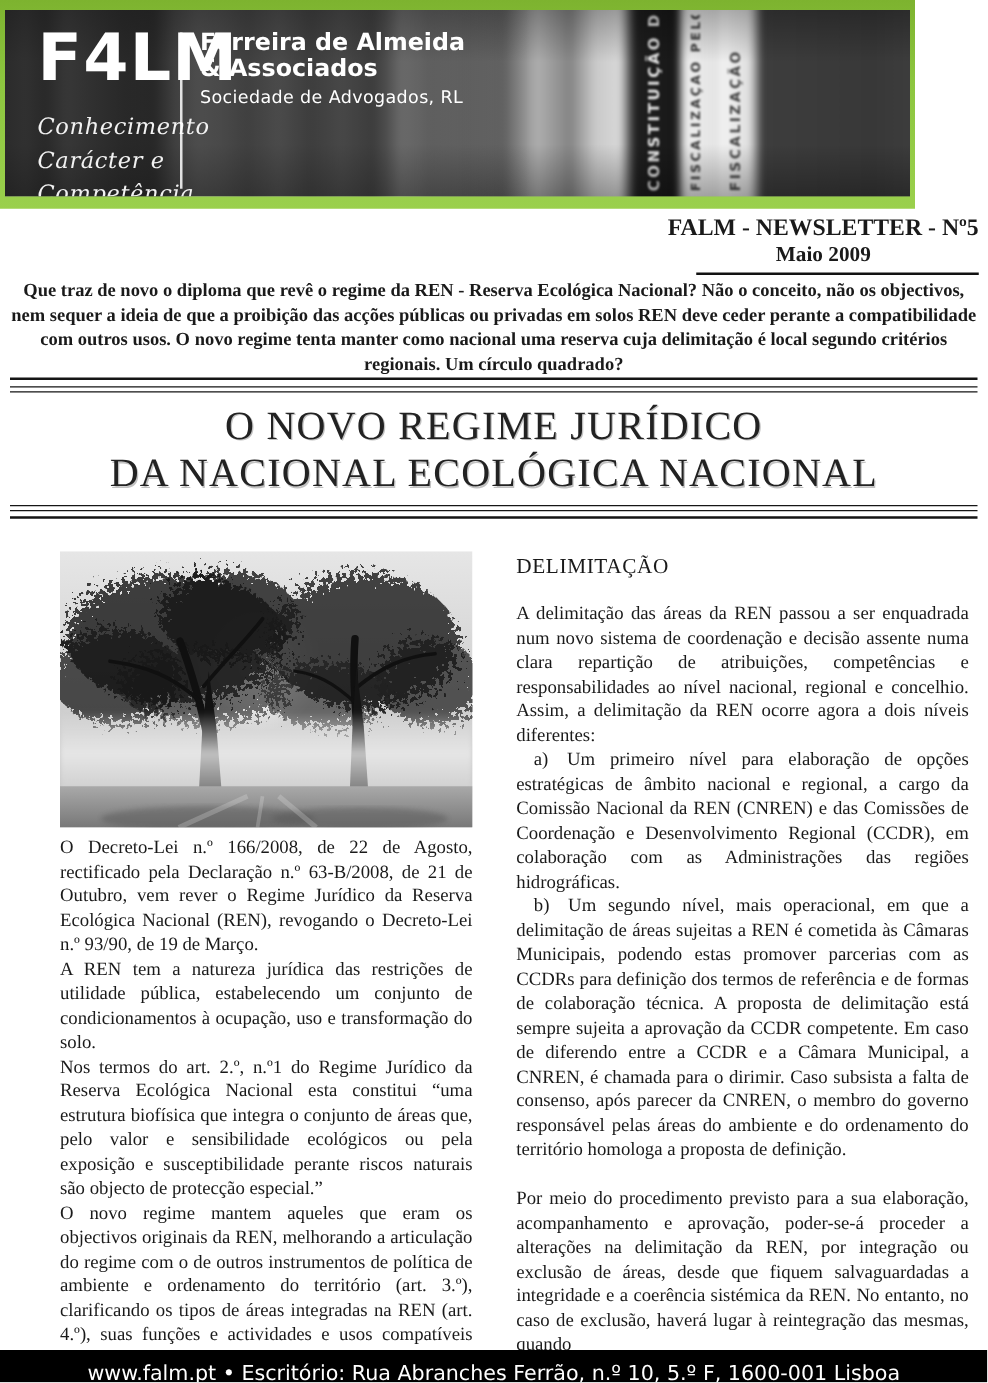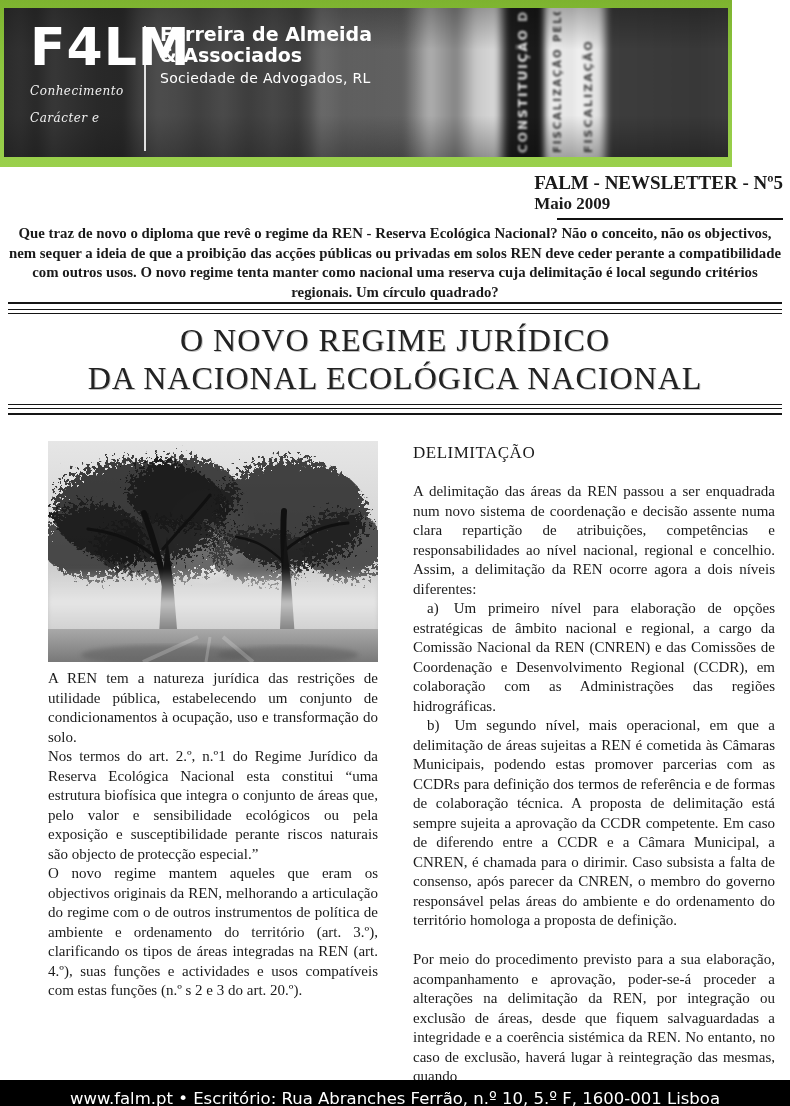--- a/index.html
+++ b/index.html
@@ -23,29 +23,29 @@
     background:linear-gradient(90deg,rgba(22,22,22,.78) 0%,rgba(30,30,30,.62) 42%,rgba(0,0,0,0) 58%),
                linear-gradient(180deg,rgba(0,0,0,.28) 0%,rgba(0,0,0,0) 28%,rgba(0,0,0,0) 72%,rgba(0,0,0,.3) 100%);}
   .spine{position:absolute;top:4px;bottom:4px;writing-mode:vertical-rl;transform:rotate(180deg);
          font-family:"DejaVu Sans",sans-serif;font-weight:bold;font-size:12px;letter-spacing:2px;
          filter:blur(.8px);overflow:hidden;white-space:nowrap;}
   .spine1{left:512px;color:#e8e8e8;width:30px;}
   .spine2{left:548px;color:#3a3a3a;width:26px;font-size:10px;}
   .spine3{left:578px;color:#444;width:24px;font-size:11px;}
   .logo-block{position:absolute;top:14px;left:26px;color:#fff;}
   .logo-text{font-family:"DejaVu Sans",sans-serif;font-weight:bold;font-size:52px;line-height:50px;letter-spacing:1px;}
-  .tagline{font-family:"DejaVu Serif",serif;font-style:italic;font-size:12px;line-height:27px;
-           color:#f2f2f2;margin-top:6px;letter-spacing:.5px;}
+  .tagline{font-family:"DejaVu Serif",serif;font-style:italic;font-size:18px;line-height:27px;
+           color:#f2f2f2;margin-top:16px;letter-spacing:.5px;}
   .logo-divider{position:absolute;top:18px;left:140px;width:2px;height:125px;background:rgba(255,255,255,.85);}
   .firm-block{position:absolute;top:16px;left:156px;color:#fff;font-family:"DejaVu Sans",sans-serif;}
   .firm-line{font-weight:bold;font-size:19px;line-height:21px;}
   .firm-sub{font-weight:normal;font-size:14px;line-height:23px;margin-top:1px;letter-spacing:.3px;}
 
   
-  .meta{position:absolute;top:172px;right:7px;text-align:left;}
+  .meta{position:absolute;top:172px;right:7px;text-align:center;}
   .meta-title{font-weight:bold;font-size:19px;line-height:22px;}
   .meta-date{font-weight:bold;font-size:17px;line-height:20px;}
   .meta-rule{margin-top:4px;margin-left:auto;width:226px;height:0;border-top:2px solid #111;}
 
   
   .intro{position:absolute;top:224px;left:9px;right:9px;text-align:center;
          font-weight:bold;font-size:14.8px;line-height:19.5px;}
 
   
   .ruleA{position:absolute;top:302px;left:8px;right:8px;}
@@ -87,20 +87,21 @@
       <div class="photo-stripes"></div>
       <div class="spine spine1">CONSTITUIÇÃO DA REPÚBLICA</div>
       <div class="spine spine2">FISCALIZAÇÃO PELO TRIB</div>
       <div class="spine spine3">FISCALIZAÇÃO</div>
       <div class="photo-shade"></div>
       <div class="logo-block">
         <div class="logo-text">F4LM</div>
         <div class="tagline">
           <div>Conhecimento</div>
           <div>Carácter e</div>
+          <div>Competência</div>
         </div>
       </div>
       <div class="logo-divider"></div>
       <div class="firm-block">
         <div class="firm-line">Ferreira de Almeida</div>
         <div class="firm-line">&amp; Associados</div>
         <div class="firm-sub">Sociedade de Advogados, RL</div>
       </div>
     </div>
   </div>
@@ -189,20 +190,21 @@
         <rect x="0" y="188" width="330" height="33" fill="url(#ground)"></rect>
         <ellipse cx="118" cy="214" rx="85" ry="10" fill="#565656" opacity=".45" filter="url(#soft)"></ellipse>
         <ellipse cx="240" cy="214" rx="70" ry="9" fill="#565656" opacity=".45" filter="url(#soft)"></ellipse>
         <g stroke="#e8e8e8" opacity=".25">
           <path d="M150,196 L95,221" stroke-width="4"></path>
             <path d="M175,196 L205,221" stroke-width="4"></path>
           <path d="M162,196 L158,221" stroke-width="3"></path>
         </g>
       </svg>
       <div class="body-text">
+        <p>O Decreto-Lei n.º 166/2008, de 22 de Agosto, rectificado pela Declaração n.º 63-B/2008, de 21 de Outubro, vem rever o Regime Jurídico da Reserva Ecológica Nacional (REN), revogando o Decreto-Lei n.º 93/90, de 19 de Março.</p>
         <p>A REN tem a natureza jurídica das restrições de utilidade pública, estabelecendo um conjunto de condicionamentos à ocupação, uso e transformação do solo.</p>
         <p>Nos termos do art. 2.º, n.º1 do Regime Jurídico da Reserva Ecológica Nacional esta constitui “uma estrutura biofísica que integra o conjunto de áreas que, pelo valor e sensibilidade ecológicos ou pela exposição e susceptibilidade perante riscos naturais são objecto de protecção especial.”</p>
         <p>O novo regime mantem aqueles que eram os objectivos originais da REN, melhorando a articulação do regime com o de outros instrumentos de política de ambiente e ordenamento do território (art. 3.º), clarificando os tipos de áreas integradas na REN (art. 4.º), suas funções e actividades e usos compatíveis com estas funções (n.º s 2 e 3 do art. 20.º).</p>
       </div>
     </div>
 
     <div class="col-right">
       <div class="section-heading">DELIMITAÇÃO</div>
       <div class="body-text">
         <p>A delimitação das áreas da REN passou a ser enquadrada num novo sistema de coordenação e decisão assente numa clara repartição de atribuições, competências e responsabilidades ao nível nacional, regional e concelhio. Assim, a delimitação da REN ocorre agora a dois níveis diferentes:</p>

